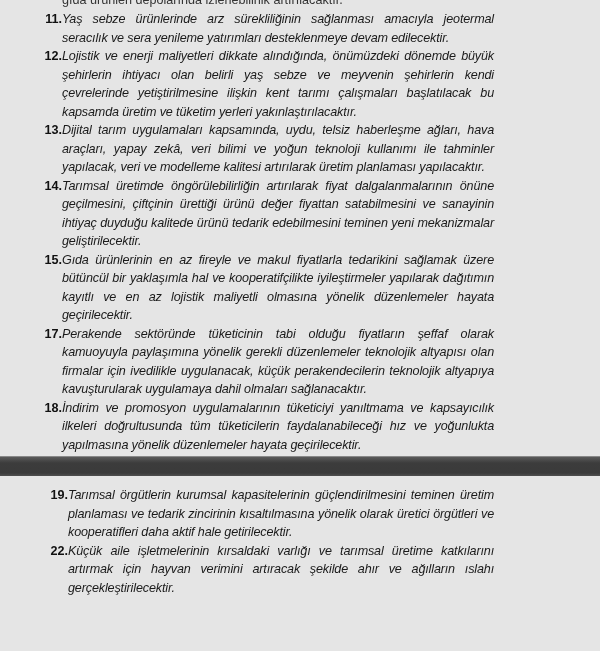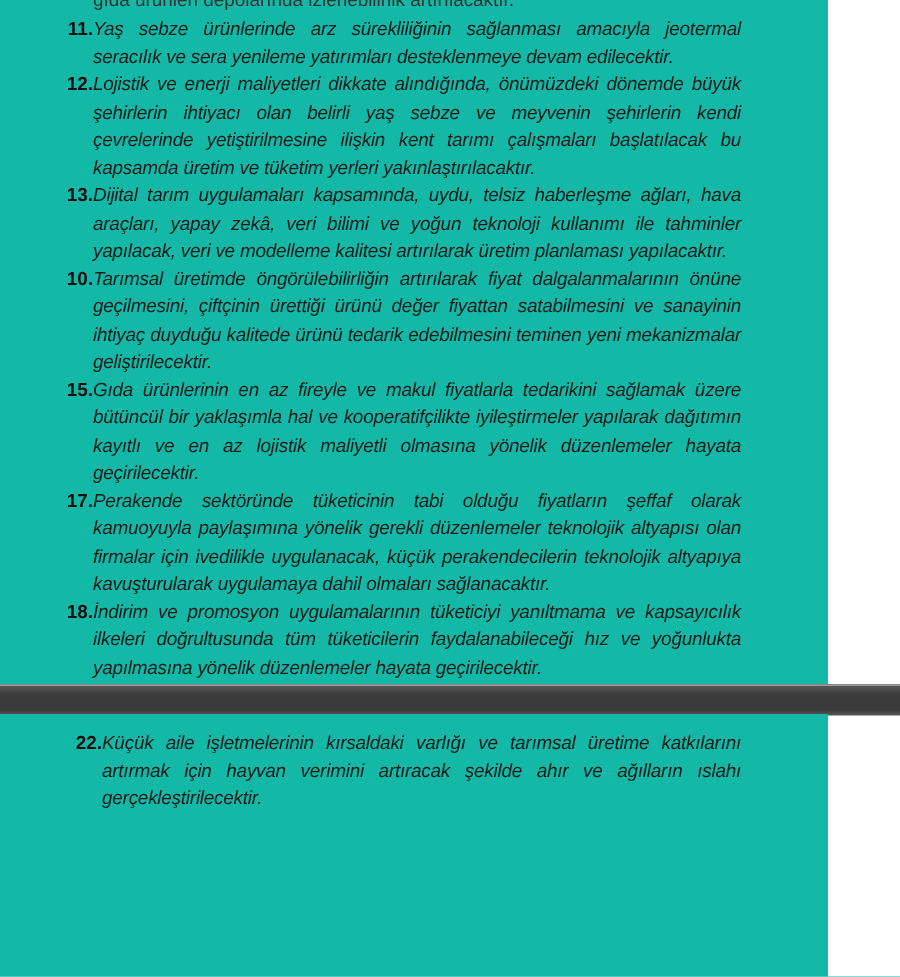--- a/index.html
+++ b/index.html
@@ -1,21 +1,21 @@
 <!DOCTYPE html>
 <html><head>
 <meta charset="utf-8">
 <style>
   html, body { margin: 0; padding: 0; }
   body {
     width: 600px; height: 651px; overflow: hidden; background: #ffffff;
     font-family: "Liberation Sans", sans-serif; color: #1a1a1a;
     position: relative;
   }
-  .page { position: absolute; left: 0; width: 552px; background: #14b8a6; }
+  .page { position: absolute; left: 0; width: 600px; background: #e5e5e5; }
   .page-top { top: 0; height: 456px; }
   .page-bottom { top: 476px; height: 175px; }
   .cutoff {
     position: absolute; top: -9px; left: 62px; font-size: 12.6px; line-height: 18.5px;
     color: #333;
   }
   ol.items { list-style: none; margin: 0; padding: 0; position: absolute; }
   .page-top ol.items { top: 10px; left: 42px; width: 452px; }
   .page-bottom ol.items { top: 10px; left: 48px; width: 446px; }
   li.item {
@@ -41,21 +41,21 @@
       </li>
       <li class="item">
         <span class="num">12.</span>
         <span class="txt">Lojistik ve enerji maliyetleri dikkate alındığında, önümüzdeki dönemde büyük şehirlerin ihtiyacı olan belirli yaş sebze ve meyvenin şehirlerin kendi çevrelerinde yetiştirilmesine ilişkin kent tarımı çalışmaları başlatılacak bu kapsamda üretim ve tüketim yerleri yakınlaştırılacaktır.</span>
       </li>
       <li class="item">
         <span class="num">13.</span>
         <span class="txt">Dijital tarım uygulamaları kapsamında, uydu, telsiz haberleşme ağları, hava araçları, yapay zekâ, veri bilimi ve yoğun teknoloji kullanımı ile tahminler yapılacak, veri ve modelleme kalitesi artırılarak üretim planlaması yapılacaktır.</span>
       </li>
       <li class="item">
-        <span class="num">10.</span>
+        <span class="num">14.</span>
         <span class="txt">Tarımsal üretimde öngörülebilirliğin artırılarak fiyat dalgalanmalarının önüne geçilmesini, çiftçinin ürettiği ürünü değer fiyattan satabilmesini ve sanayinin ihtiyaç duyduğu kalitede ürünü tedarik edebilmesini teminen yeni mekanizmalar geliştirilecektir.</span>
       </li>
       <li class="item">
         <span class="num">15.</span>
         <span class="txt">Gıda ürünlerinin en az fireyle ve makul fiyatlarla tedarikini sağlamak üzere bütüncül bir yaklaşımla hal ve kooperatifçilikte iyileştirmeler yapılarak dağıtımın kayıtlı ve en az lojistik maliyetli olmasına yönelik düzenlemeler hayata geçirilecektir.</span>
       </li>
       <li class="item">
         <span class="num">17.</span>
         <span class="txt">Perakende sektöründe tüketicinin tabi olduğu fiyatların şeffaf olarak kamuoyuyla paylaşımına yönelik gerekli düzenlemeler teknolojik altyapısı olan firmalar için ivedilikle uygulanacak, küçük perakendecilerin teknolojik altyapıya kavuşturularak uygulamaya dahil olmaları sağlanacaktır.</span>
       </li>
@@ -64,17 +64,21 @@
         <span class="txt">İndirim ve promosyon uygulamalarının tüketiciyi yanıltmama ve kapsayıcılık ilkeleri doğrultusunda tüm tüketicilerin faydalanabileceği hız ve yoğunlukta yapılmasına yönelik düzenlemeler hayata geçirilecektir.</span>
       </li>
     </ol>
 </div>
 
 <div class="separator"></div>
 
 <div class="page page-bottom">
   <ol class="items" id="bottom-list">
       <li class="item">
+        <span class="num">19.</span>
+        <span class="txt">Tarımsal örgütlerin kurumsal kapasitelerinin güçlendirilmesini teminen üretim planlaması ve tedarik zincirinin kısaltılmasına yönelik olarak üretici örgütleri ve kooperatifleri daha aktif hale getirilecektir.</span>
+      </li>
+      <li class="item">
         <span class="num">22.</span>
         <span class="txt">Küçük aile işletmelerinin kırsaldaki varlığı ve tarımsal üretime katkılarını artırmak için hayvan verimini artıracak şekilde ahır ve ağılların ıslahı gerçekleştirilecektir.</span>
       </li>
     </ol>
 </div>
 
 </body></html>

